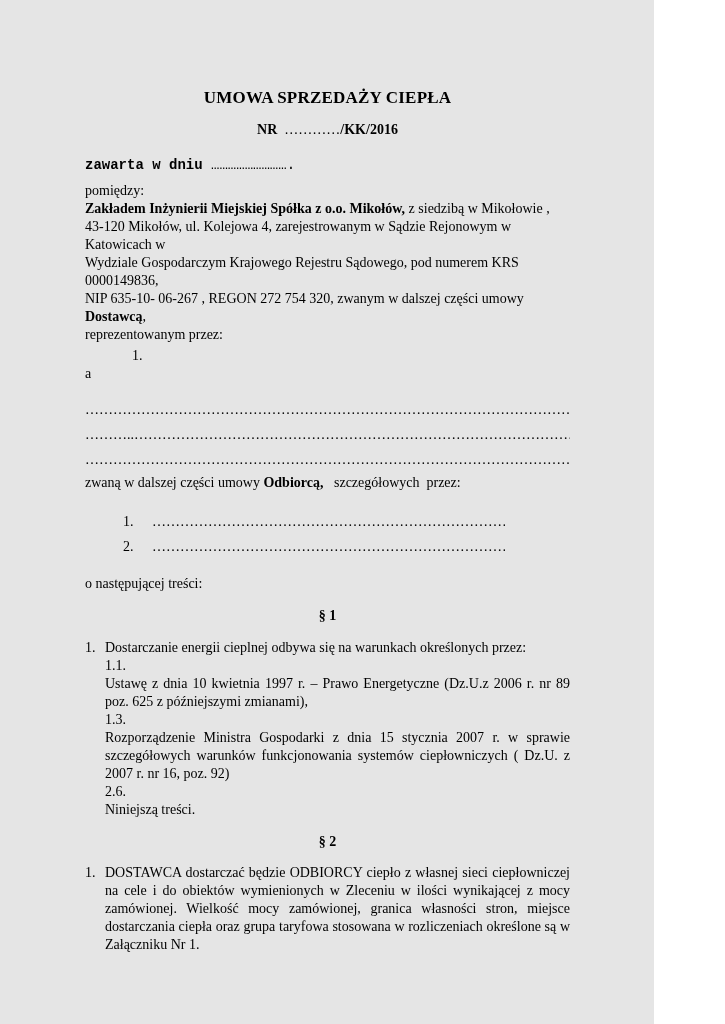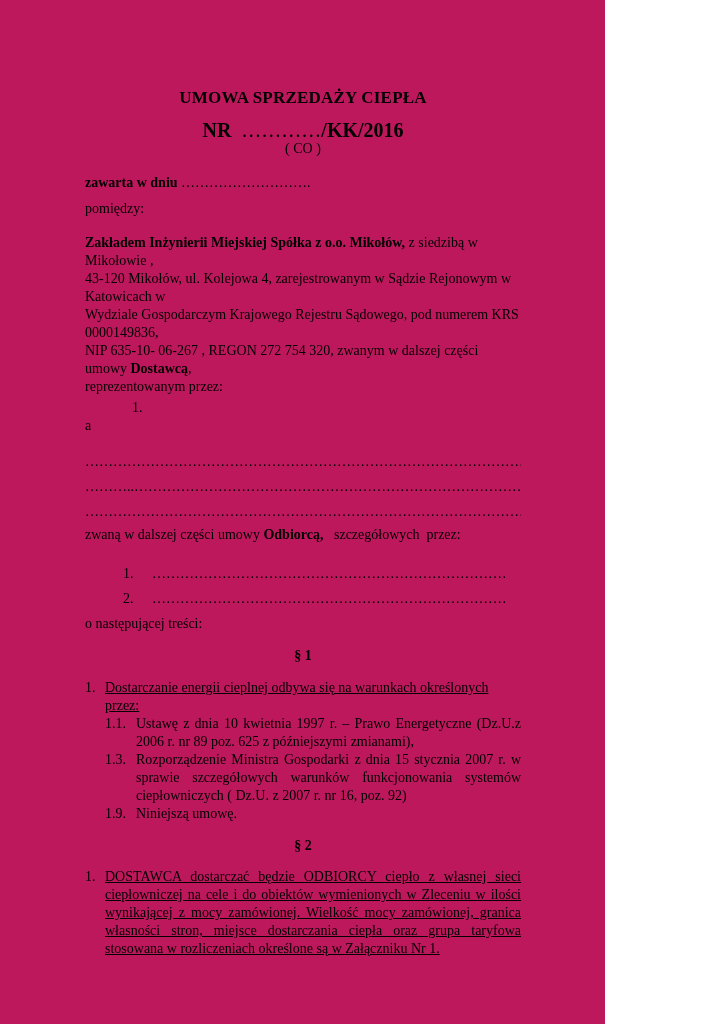--- a/index.html
+++ b/index.html
@@ -1,69 +1,68 @@
 <!DOCTYPE html>
 <html><head>
 <meta charset="utf-8">
 <style>
   html,body { margin:0; padding:0; background:#ffffff; }
   .page {
     position:relative;
-    width:605px; height:1024px;
+    width:654px; height:1024px;
     box-sizing:border-box;
     padding:88px 84px 0 85px;
-    background:#be185d;
+    background:#e5e5e5;
     color:#000000;
     font-family:"Liberation Serif","DejaVu Serif",serif;
     font-size:14px;
     line-height:18px;
     overflow:hidden;
   }
   .center { text-align:center; }
   .bold   { font-weight:bold; }
   .title  { font-size:17px; font-weight:bold; line-height:20px; letter-spacing:0.2px; }
-  .nrline { font-size:20px; font-weight:bold; line-height:20px; margin-top:12px; }
+  .nrline { font-size:14px; font-weight:bold; line-height:20px; margin-top:12px; }
   .nrline .dots { font-weight:normal; }
   .coline { margin-top:0; }
-  .dateline   { margin-top:16px; }
+  .dateline   { margin-top:16px;font-family:Liberation Mono, monospace; }
   .between    { margin-top:8px; }
-  .supplier   { margin-top:16px; }
+  .supplier   { margin-top:0; }
   .replist    { margin-top:3px; padding-left:47px; display:flex; }
   .replist .num { flex:none; width:20px; }
   .pre { white-space:pre-wrap; }
   .a-sep { margin-top:0; }
   .dotblock { margin-top:14px; line-height:25px; }
   .dotline  { white-space:nowrap; overflow:hidden; width:100%; }
   .odbiorca { margin-top:2px; }
   .numdots  { margin-top:17px; line-height:25px; padding-left:38px; }
   .numdots .row { display:flex; }
   .numdots .num { flex:none; width:29px; }
   .numdots .dots { flex:none; width:353px; white-space:nowrap; overflow:hidden; }
-  .tresci { margin-top:4px; }
+  .tresci { margin-top:16px; }
   .sec-header { margin-top:14px; font-weight:bold; }
   .list { margin-top:14px; }
   .li1 { display:flex; }
   .li1 > .num { flex:none; width:20px; }
-  .li1 > .body { flex:1 1 auto;text-decoration:underline; }
-  .li2 { display:flex; padding-left:20px; }
+  .li1 > .body { flex:1 1 auto; }
+  .li2 { display:flex; padding-left:20px;flex-direction:column; }
   .li2 > .num { flex:none; width:31px; }
   .li2 > .body { flex:1 1 auto; }
   .just { text-align:justify; }
   .sec2-list { margin-top:13px; }
 </style>
 </head>
 <body>
 
 <div class="page">
 
   <div class="center title">UMOWA SPRZEDAŻY CIEPŁA</div>
 
   <div class="center nrline"><span>NR</span><span class="dots pre">  …………</span><span>/KK/2016</span></div>
 
-  <div class="center coline">( CO )</div>
 
   <div class="dateline"><span class="bold">zawarta w dniu</span><span class="pre"> ……………………….</span></div>
 
   <div class="between">pomiędzy:</div>
 
   <div class="supplier">
     <span class="bold">Zakładem Inżynierii Miejskiej Spółka z o.o. Mikołów,</span><span> z siedzibą w Mikołowie ,</span><br>
     <span>43-120 Mikołów, ul. Kolejowa 4, zarejestrowanym w Sądzie Rejonowym w Katowicach w</span><br>
     <span>Wydziale Gospodarczym Krajowego Rejestru Sądowego, pod numerem KRS 0000149836,</span><br>
     <span>NIP 635-10- 06-267 , REGON 272 754 320, zwanym w dalszej części umowy </span><span class="bold">Dostawcą</span><span>,</span><br>
@@ -106,22 +105,22 @@
     </div>
     <div class="li2">
       <span class="num">1.1.</span>
       <span class="body just">Ustawę z dnia 10 kwietnia 1997 r. – Prawo Energetyczne (Dz.U.z 2006 r.  nr 89 poz.  625 z późniejszymi zmianami),</span>
     </div>
     <div class="li2">
       <span class="num">1.3.</span>
       <span class="body just">Rozporządzenie Ministra Gospodarki z dnia 15 stycznia 2007 r. w sprawie szczegółowych warunków funkcjonowania systemów ciepłowniczych ( Dz.U. z 2007 r. nr 16, poz. 92)</span>
     </div>
     <div class="li2">
-      <span class="num">1.9.</span>
-      <span class="body">Niniejszą umowę.</span>
+      <span class="num">2.6.</span>
+      <span class="body">Niniejszą treści.</span>
     </div>
   </div>
 
   <div class="center sec-header">§ 2</div>
 
   <div class="sec2-list">
     <div class="li1">
       <span class="num">1.</span>
       <span class="body just">DOSTAWCA dostarczać będzie ODBIORCY ciepło z własnej sieci ciepłowniczej na cele i do obiektów wymienionych w Zleceniu w ilości wynikającej z mocy zamówionej. Wielkość mocy zamówionej, granica własności stron, miejsce dostarczania ciepła oraz grupa taryfowa stosowana w rozliczeniach  określone są w Załączniku Nr 1.</span>
     </div>

